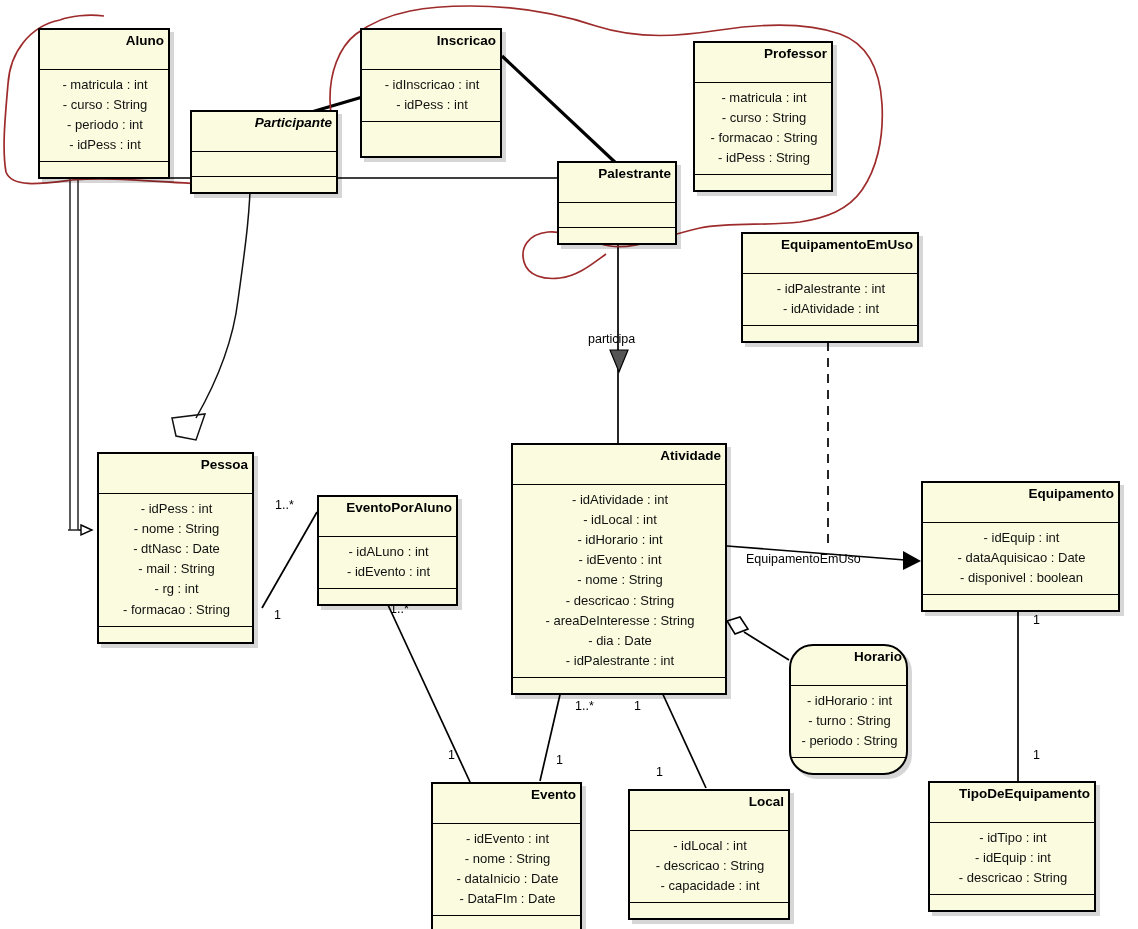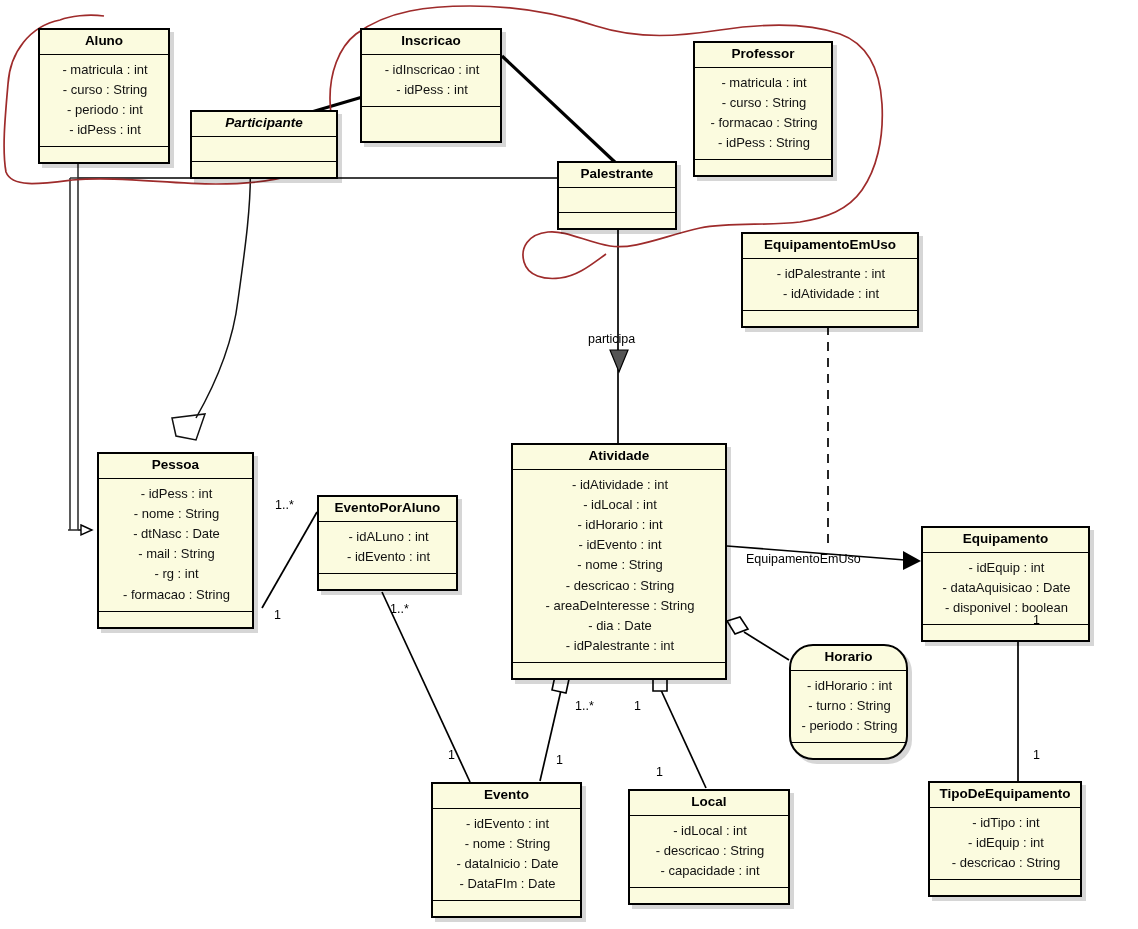--- a/index.html
+++ b/index.html
@@ -15,25 +15,25 @@
 
   .uml-class{
     position:absolute;
     box-sizing:border-box;
     background:#fbfbdf;
     border:2px solid #000000;
     box-shadow:4px 4px 0 rgba(0,0,0,0.16);
     z-index:5;
   }
   .uml-name{
-    text-align:center;
+    text-align:right;
     font-weight:bold;
     font-size:13.5px;
     color:#000;
-    padding:4px 4px 5px 4px;
+    padding:4px 4px 20px 4px;
     border-bottom:1.5px solid #000;
     line-height:1.1;
   }
   .uml-attrs{
     padding:5px 6px 6px 8px;
     border-bottom:1.5px solid #000;
     min-height:8px;
     text-align:center;
   }
   .uml-attrs .attr{
@@ -246,21 +246,21 @@
       <div class="attr">- idEvento : int</div>
       <div class="attr">- nome : String</div>
       <div class="attr">- descricao : String</div>
       <div class="attr">- areaDeInteresse : String</div>
       <div class="attr">- dia : Date</div>
       <div class="attr">- idPalestrante : int</div>
     </div>
     <div class="uml-ops"></div>
   </div>
 
-  <div class="uml-class" style="left:921px;top:481px;width:169px;margin-top:45px;">
+  <div class="uml-class" style="left:921px;top:481px;width:199px;">
     <div class="uml-name">Equipamento</div>
     <div class="uml-attrs">
       <div class="attr">- idEquip : int</div>
       <div class="attr">- dataAquisicao : Date</div>
       <div class="attr">- disponivel : boolean</div>
     </div>
     <div class="uml-ops"></div>
   </div>
 
   <div class="uml-class" style="left:789px;top:644px;width:119px;border-radius:24px;">
@@ -287,21 +287,21 @@
   <div class="uml-class" style="left:628px;top:789px;width:162px;">
     <div class="uml-name">Local</div>
     <div class="uml-attrs">
       <div class="attr">- idLocal : int</div>
       <div class="attr">- descricao : String</div>
       <div class="attr">- capacidade : int</div>
     </div>
     <div class="uml-ops"></div>
   </div>
 
-  <div class="uml-class" style="left:928px;top:781px;width:154px;">
+  <div class="uml-class" style="left:928px;top:781px;width:168px;">
     <div class="uml-name">TipoDeEquipamento</div>
     <div class="uml-attrs">
       <div class="attr">- idTipo : int</div>
       <div class="attr">- idEquip : int</div>
       <div class="attr">- descricao : String</div>
     </div>
     <div class="uml-ops"></div>
   </div>
 
   <div class="edge-label" style="left:588px;top:332px;">participa</div>

